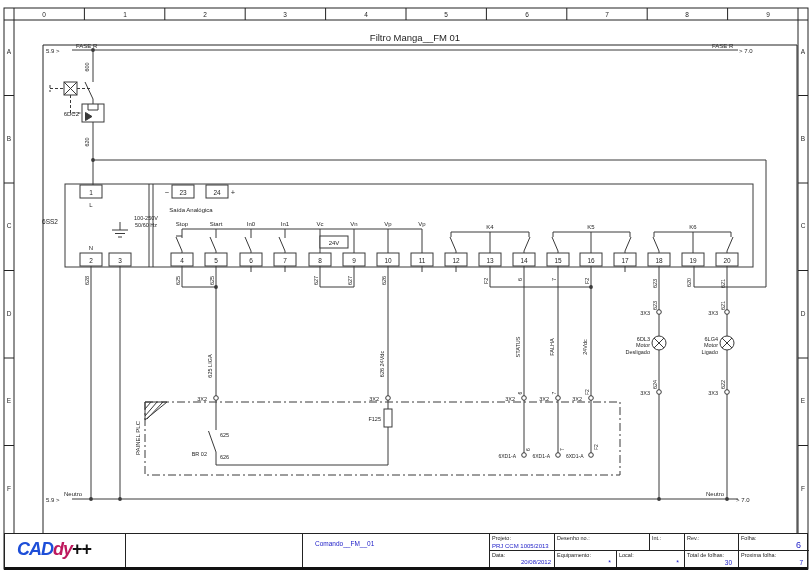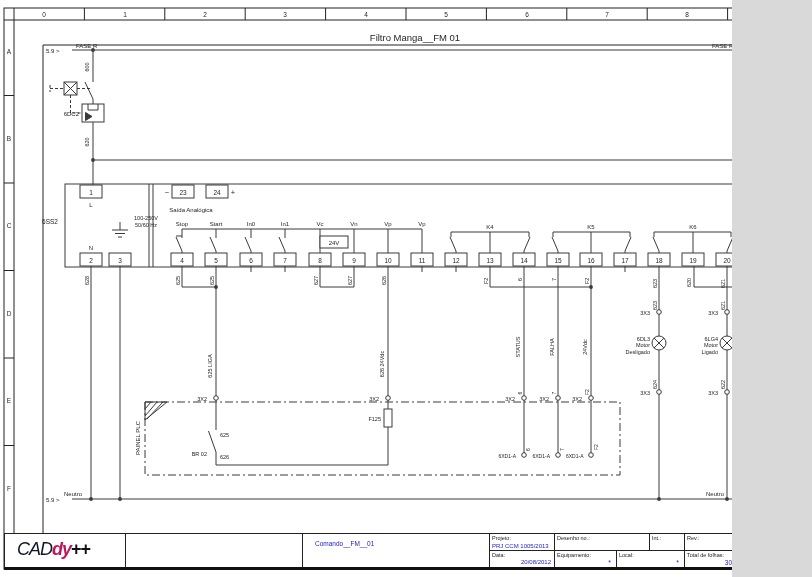--- a/index.html
+++ b/index.html
@@ -1,27 +1,27 @@
 <!DOCTYPE html>
 <html><head>
 <meta charset="utf-8">
 <style>
   html,body{margin:0;padding:0;background:#d9d9d9;}
-  .sheet{position:relative;width:732px;height:577px;background:#fff;
+  .sheet{position:relative;width:812px;height:577px;background:#fff;
          font-family:"Liberation Sans",sans-serif;overflow:hidden;}
   svg text{font-family:"Liberation Sans",sans-serif;fill:#1f1f1f;}
   
   .tb{position:absolute;left:4px;top:533px;width:804px;height:37px;
       box-sizing:border-box;border:1px solid #222;border-bottom:3px solid #111;
       background:#fff;font-size:5.5px;color:#222;}
   .tb .cell{position:absolute;box-sizing:border-box;border-right:1px solid #222;height:100%;}
   .tb .lbl{position:absolute;left:2px;top:1px;white-space:nowrap;}
   .tb .val{color:#2121c8;white-space:nowrap;}
   .logo{position:absolute;left:12px;top:5px;font-size:18px;letter-spacing:-1px;white-space:nowrap;}
-  .logo .p1{font-weight:400;font-style:italic;color:#0f172a;}
+  .logo .p1{font-weight:700;font-style:italic;color:#1d4ed8;}
   .logo .p2{font-weight:700;font-style:italic;color:#be185d;}
   .logo .p3{font-weight:900;color:#111;}
   .grid-right{position:absolute;left:485px;top:0;width:319px;height:100%;}
   .row{position:absolute;left:0;width:100%;height:50%;}
   .row1{top:0;border-bottom:1px solid #222;box-sizing:border-box;}
   .row2{top:50%;}
   .rc{position:absolute;top:0;height:100%;box-sizing:border-box;border-right:1px solid #222;}
 </style>
 </head>
 <body>

